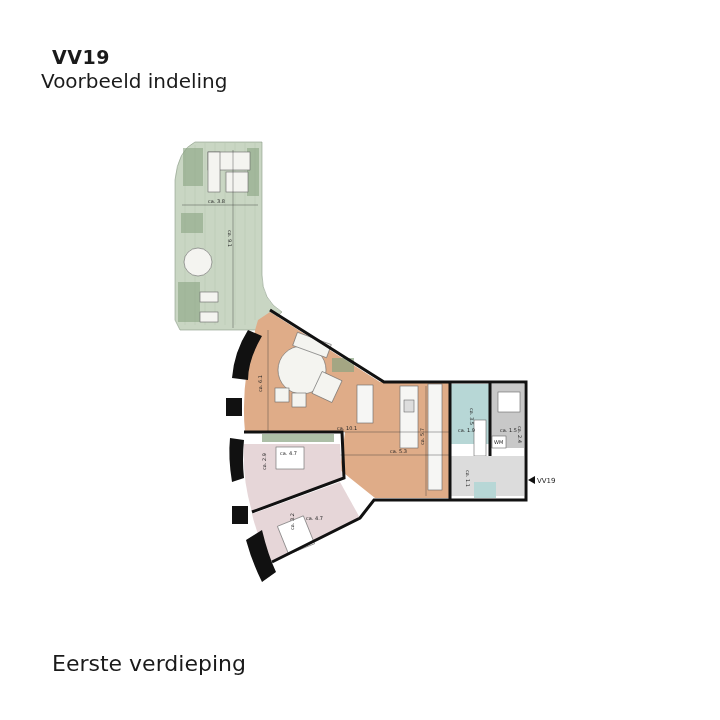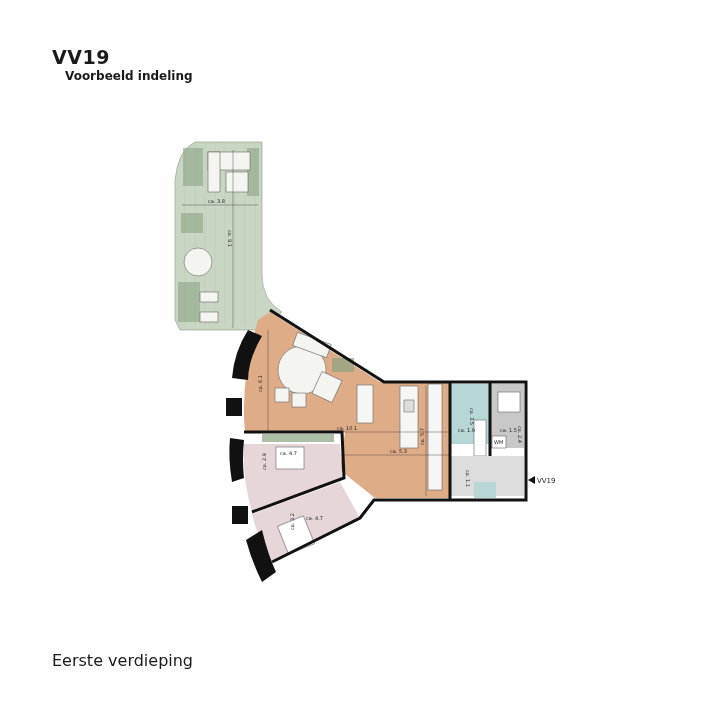--- a/index.html
+++ b/index.html
@@ -1,19 +1,19 @@
 <!DOCTYPE html>
 <html><head>
 <meta charset="utf-8">
 <style>
   html,body{margin:0;padding:0;background:#ffffff;}
   body{width:720px;height:720px;position:relative;overflow:hidden;font-family:"DejaVu Sans","Liberation Sans",sans-serif;color:#1a1a1a;}
   .title{position:absolute;left:52px;top:46px;font-size:19px;font-weight:bold;letter-spacing:0.5px;}
-  .subtitle{position:absolute;left:65px;top:69px;font-size:12px;font-weight:bold;}
-  .floor{position:absolute;left:52px;top:651px;font-size:16px;}
+  .subtitle{position:absolute;left:41px;top:69px;font-size:20px;font-weight:normal;}
+  .floor{position:absolute;left:52px;top:651px;font-size:22px;}
   .plan{position:absolute;left:0;top:0;width:720px;height:720px;}
   .dim{font-family:"DejaVu Sans",sans-serif;font-size:5px;fill:#222;}
   .vv{font-family:"DejaVu Sans",sans-serif;font-size:7px;fill:#222;}
 </style>
 </head>
 <body>
 
 <div class="title">VV19</div>
 <div class="subtitle">Voorbeeld indeling</div>
 

